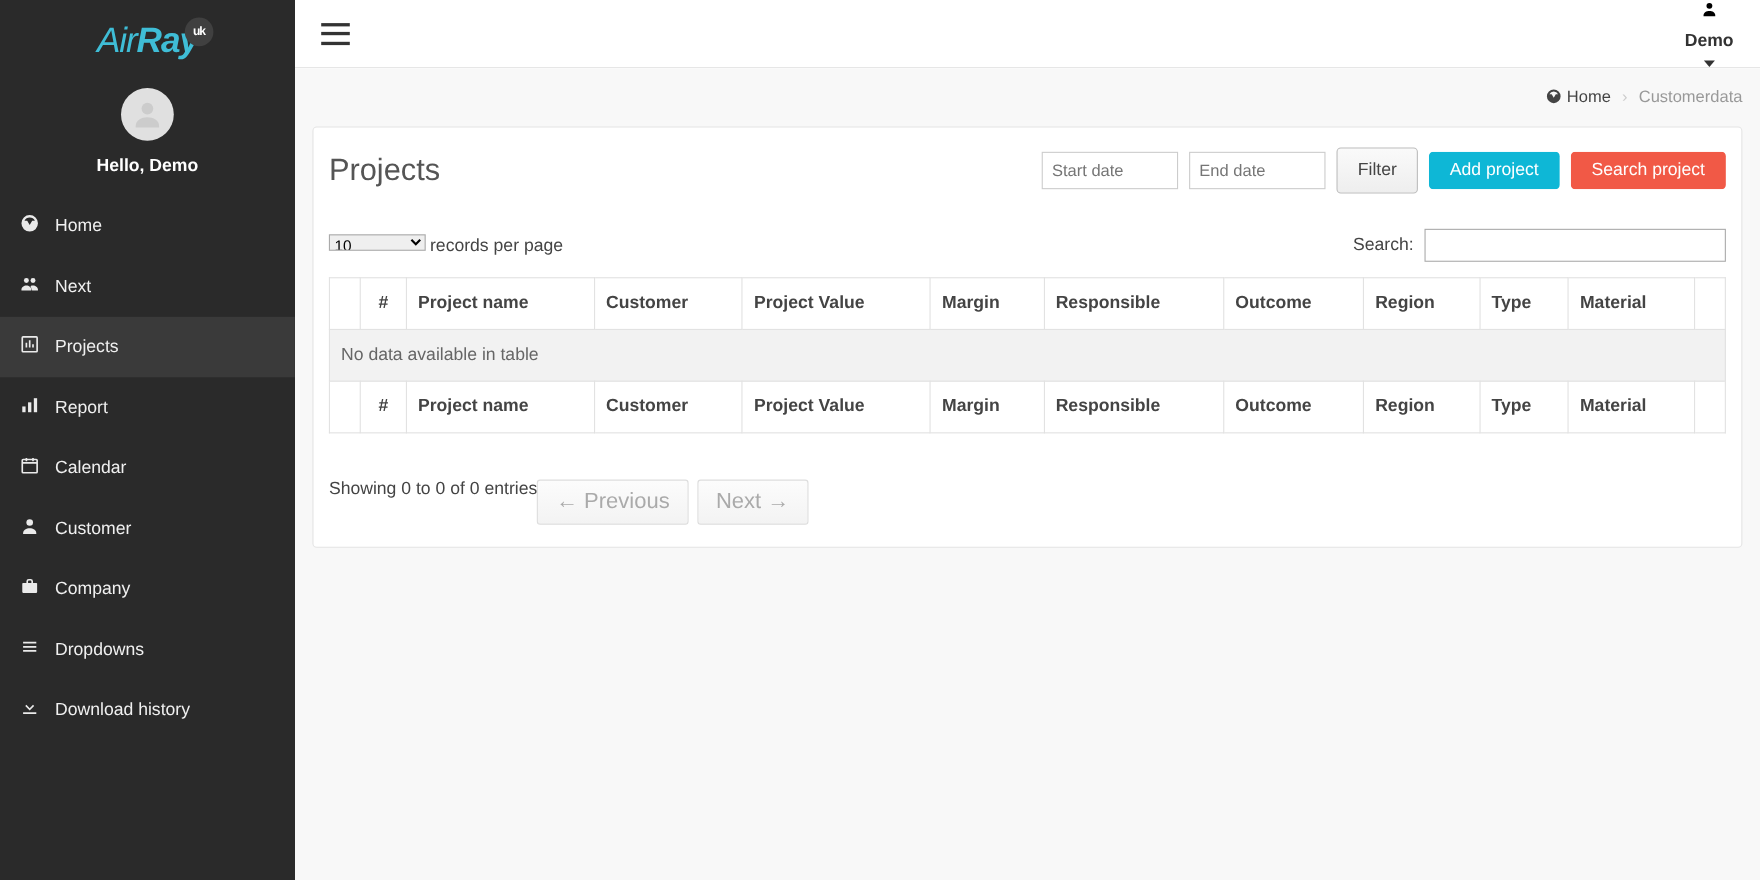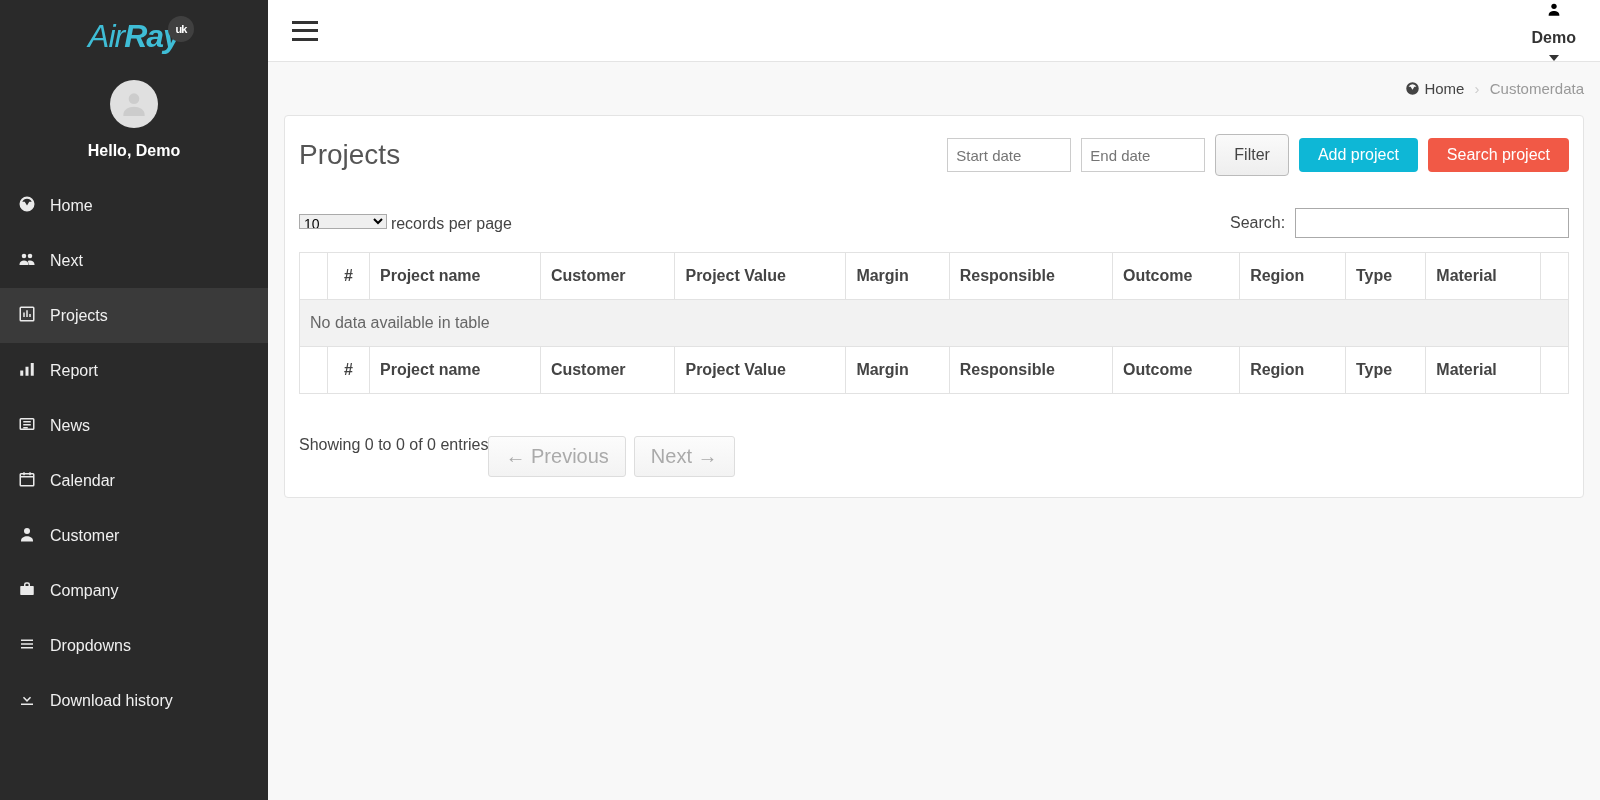--- a/index.html
+++ b/index.html
@@ -282,27 +282,20 @@
           </svg></span>
       <span>Projects</span>
     </li>
     <li>
       <span class="nico"><svg width="18" height="18" viewBox="0 0 24 24" fill="#fff">
             <rect x="3" y="14" width="4" height="7"></rect>
             <rect x="10" y="9" width="4" height="12"></rect>
             <rect x="17" y="4" width="4" height="17"></rect>
           </svg></span>
       <span>Report</span>
-    </li>
-    <li>
-      <span class="nico"><svg width="18" height="18" viewBox="0 0 24 24" fill="none" stroke="#fff" stroke-width="2">
-            <rect x="3" y="5" width="18" height="14" rx="1"></rect>
-            <path d="M7 9h10M7 13h10M7 17h6"></path>
-          </svg></span>
-      <span>News</span>
     </li>
     <li>
       <span class="nico"><svg width="18" height="18" viewBox="0 0 24 24" fill="none" stroke="#fff" stroke-width="2">
             <rect x="3" y="5" width="18" height="16" rx="1"></rect>
             <path d="M3 9h18M8 3v4M16 3v4"></path>
           </svg></span>
       <span>Calendar</span>
     </li>
     <li>
       <span class="nico"><svg width="18" height="18" viewBox="0 0 24 24" fill="#fff">

